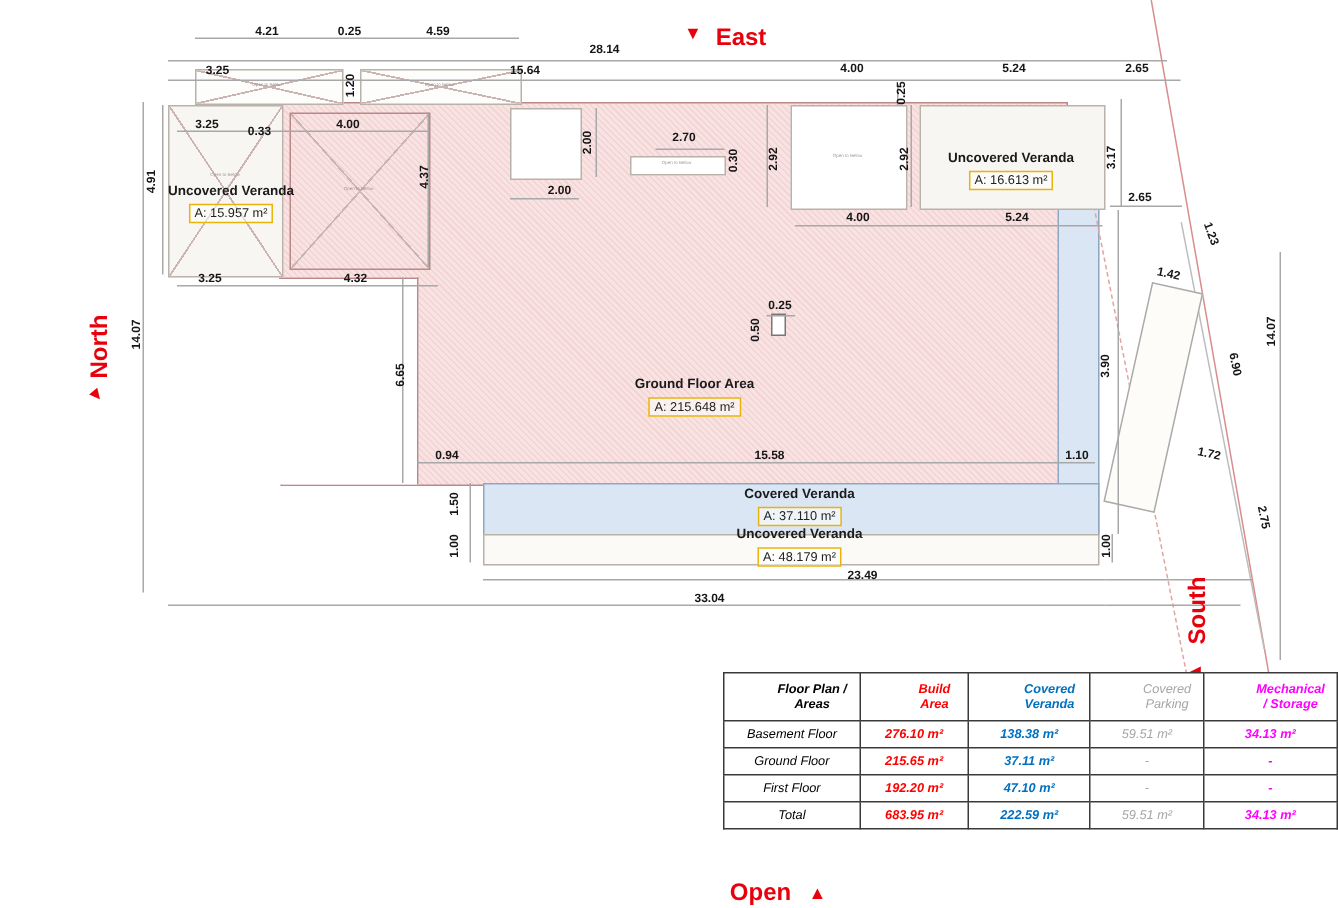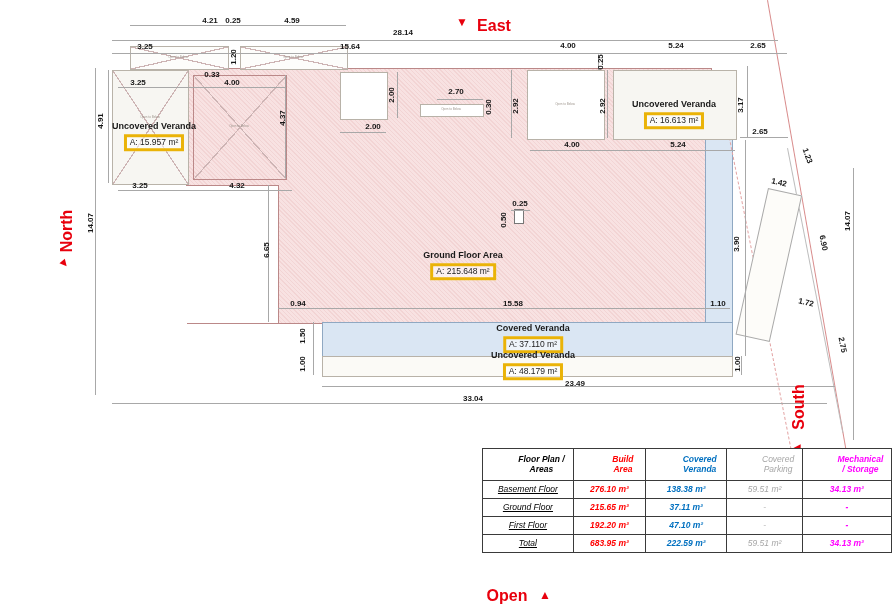--- a/index.html
+++ b/index.html
@@ -20,38 +20,38 @@
   
   .dim{position:absolute;font-size:8px;font-weight:bold;color:#161616;white-space:nowrap;
        transform:translate(-50%,-50%);line-height:1;}
   .tiny{position:absolute;font-size:3px;color:#a09890;white-space:nowrap;transform:translate(-50%,-50%);line-height:1;}
   .dimline{position:absolute;background:#a8a8a8;}
   .redline{position:absolute;height:0;border-top:1px solid #d98d8d;transform-origin:0 0;}
   .redline.dashed{border-top-style:dashed;border-top-color:#e3a3a3;}
   .grayline{position:absolute;height:0;border-top:1px solid #bdbdbd;transform-origin:0 0;}
   .arealabel{position:absolute;transform:translate(-50%,-50%);text-align:center;white-space:nowrap;z-index:6;}
   .al-title{font-size:9px;font-weight:bold;color:#1a1a1a;line-height:1.15;}
-  .al-value{font-size:8.5px;color:#222;border:3px solid #eab308;background:rgba(255,255,255,.55);
+  .al-value{font-size:8.5px;color:#222;border:1px solid #eab308;background:rgba(255,255,255,.55);
             padding:0 3px;display:inline-block;line-height:1.2;margin-top:1px;}
   .dirtext{position:absolute;transform:translate(-50%,-50%);color:#e8000d;font-weight:bold;
            font-size:16px;white-space:nowrap;z-index:8;}
   .dirtri{position:absolute;transform:translate(-50%,-50%);color:#e8000d;font-size:12px;z-index:8;line-height:1;}
   .rot-90{transform:translate(-50%,-50%) rotate(-90deg);}
   
   .areatable{position:absolute;left:482px;top:448px;border-collapse:collapse;
              font-size:8.5px;font-style:italic;background:#fff;z-index:9;}
   .areatable td,.areatable th{border:1px solid #3a3a3a;padding:1px 3px;text-align:center;
              height:15px;white-space:pre-line;line-height:1.15;}
   .areatable th{font-weight:bold;height:29px;padding-left:30px;}
   .areatable .c0{width:88px;color:#000;}
   .areatable .c1{width:54px;color:#ff0000;font-weight:bold;}
   .areatable .c2{width:60px;color:#0070c0;font-weight:bold;}
   .areatable .c3{width:50px;color:#a6a6a6;font-weight:normal;}
   .areatable .c4{width:64px;color:#ff00ff;font-weight:bold;}
-  .areatable td.c0{font-weight:normal;text-decoration:underline;}
+  .areatable td.c0{font-weight:normal;}
   .z3{z-index:3;} .z5{z-index:5;}
 </style>
 </head>
 <body>
 
 <div class="canvas">
 
   <div class="abs pink" style="left:187px;top:68px;width:523px;height:254px;"></div>
   <div class="abs noborder-patch" style="left:186px;top:185px;width:92px;height:137px;"></div>
   <div class="abs bluearea" style="left:705px;top:139px;width:26px;height:217px;"></div>
@@ -94,32 +94,32 @@
   <span class="dirtext" style="left:494px;top:26px;">East</span>
   <span class="dirtext rot-90" style="left:67px;top:231px;">North</span>
   <span class="dirtri" style="left:64px;top:263px;transform:translate(-50%,-50%) rotate(-40deg);">▼</span>
   <span class="dirtext rot-90" style="left:799px;top:407px;">South</span>
   <span class="dirtri" style="left:796px;top:448px;">◀</span>
   <span class="dirtext" style="left:507px;top:596px;">Open</span>
   <span class="dirtri" style="left:545px;top:595px;">▲</span>
 
   <div>
 
-  <span class="dim z5" style="left: 178px; top: 21px; transform: translate(-50%, -50%) rotate(0deg); margin-left: 32px;">4.21</span>
+  <span class="dim z5" style="left: 178px; top: 21px; transform: translate(-50%, -50%) rotate(0deg);">4.21</span>
       <span class="dim z5" style="left: 233px; top: 21px; transform: translate(-50%, -50%) rotate(0deg);">0.25</span>
       <span class="dim z5" style="left: 292px; top: 21px; transform: translate(-50%, -50%) rotate(0deg);">4.59</span>
       <span class="dim z5" style="left: 403px; top: 33px; transform: translate(-50%, -50%) rotate(0deg);">28.14</span>
       <span class="dim z5" style="left: 145px; top: 47px; transform: translate(-50%, -50%) rotate(0deg);">3.25</span>
       <span class="dim z5" style="left: 350px; top: 47px; transform: translate(-50%, -50%) rotate(0deg);">15.64</span>
       <span class="dim z5" style="left: 568px; top: 46px; transform: translate(-50%, -50%) rotate(0deg);">4.00</span>
       <span class="dim z5" style="left: 676px; top: 46px; transform: translate(-50%, -50%) rotate(0deg);">5.24</span>
       <span class="dim z5" style="left: 758px; top: 46px; transform: translate(-50%, -50%) rotate(0deg);">2.65</span>
       <span class="dim z5" style="left: 234px; top: 57px; transform: translate(-50%, -50%) rotate(-90deg);">1.20</span>
       <span class="dim z5" style="left: 138px; top: 83px; transform: translate(-50%, -50%) rotate(0deg);">3.25</span>
-      <span class="dim z5" style="left: 173px; top: 75px; transform: translate(-50%, -50%) rotate(0deg); margin-left: 39px;">0.33</span>
+      <span class="dim z5" style="left: 173px; top: 88px; transform: translate(-50%, -50%) rotate(0deg);">0.33</span>
       <span class="dim z5" style="left: 232px; top: 83px; transform: translate(-50%, -50%) rotate(0deg);">4.00</span>
       <span class="dim z5" style="left: 101px; top: 121px; transform: translate(-50%, -50%) rotate(-90deg);">4.91</span>
       <span class="dim z5" style="left: 283px; top: 118px; transform: translate(-50%, -50%) rotate(-90deg);">4.37</span>
       <span class="dim z5" style="left: 140px; top: 186px; transform: translate(-50%, -50%) rotate(0deg);">3.25</span>
       <span class="dim z5" style="left: 237px; top: 186px; transform: translate(-50%, -50%) rotate(0deg);">4.32</span>
       <span class="dim z5" style="left: 373px; top: 127px; transform: translate(-50%, -50%) rotate(0deg);">2.00</span>
       <span class="dim z5" style="left: 392px; top: 95px; transform: translate(-50%, -50%) rotate(-90deg);">2.00</span>
       <span class="dim z5" style="left: 456px; top: 92px; transform: translate(-50%, -50%) rotate(0deg);">2.70</span>
       <span class="dim z5" style="left: 489px; top: 107px; transform: translate(-50%, -50%) rotate(-90deg);">0.30</span>
       <span class="dim z5" style="left: 516px; top: 106px; transform: translate(-50%, -50%) rotate(-90deg);">2.92</span>

